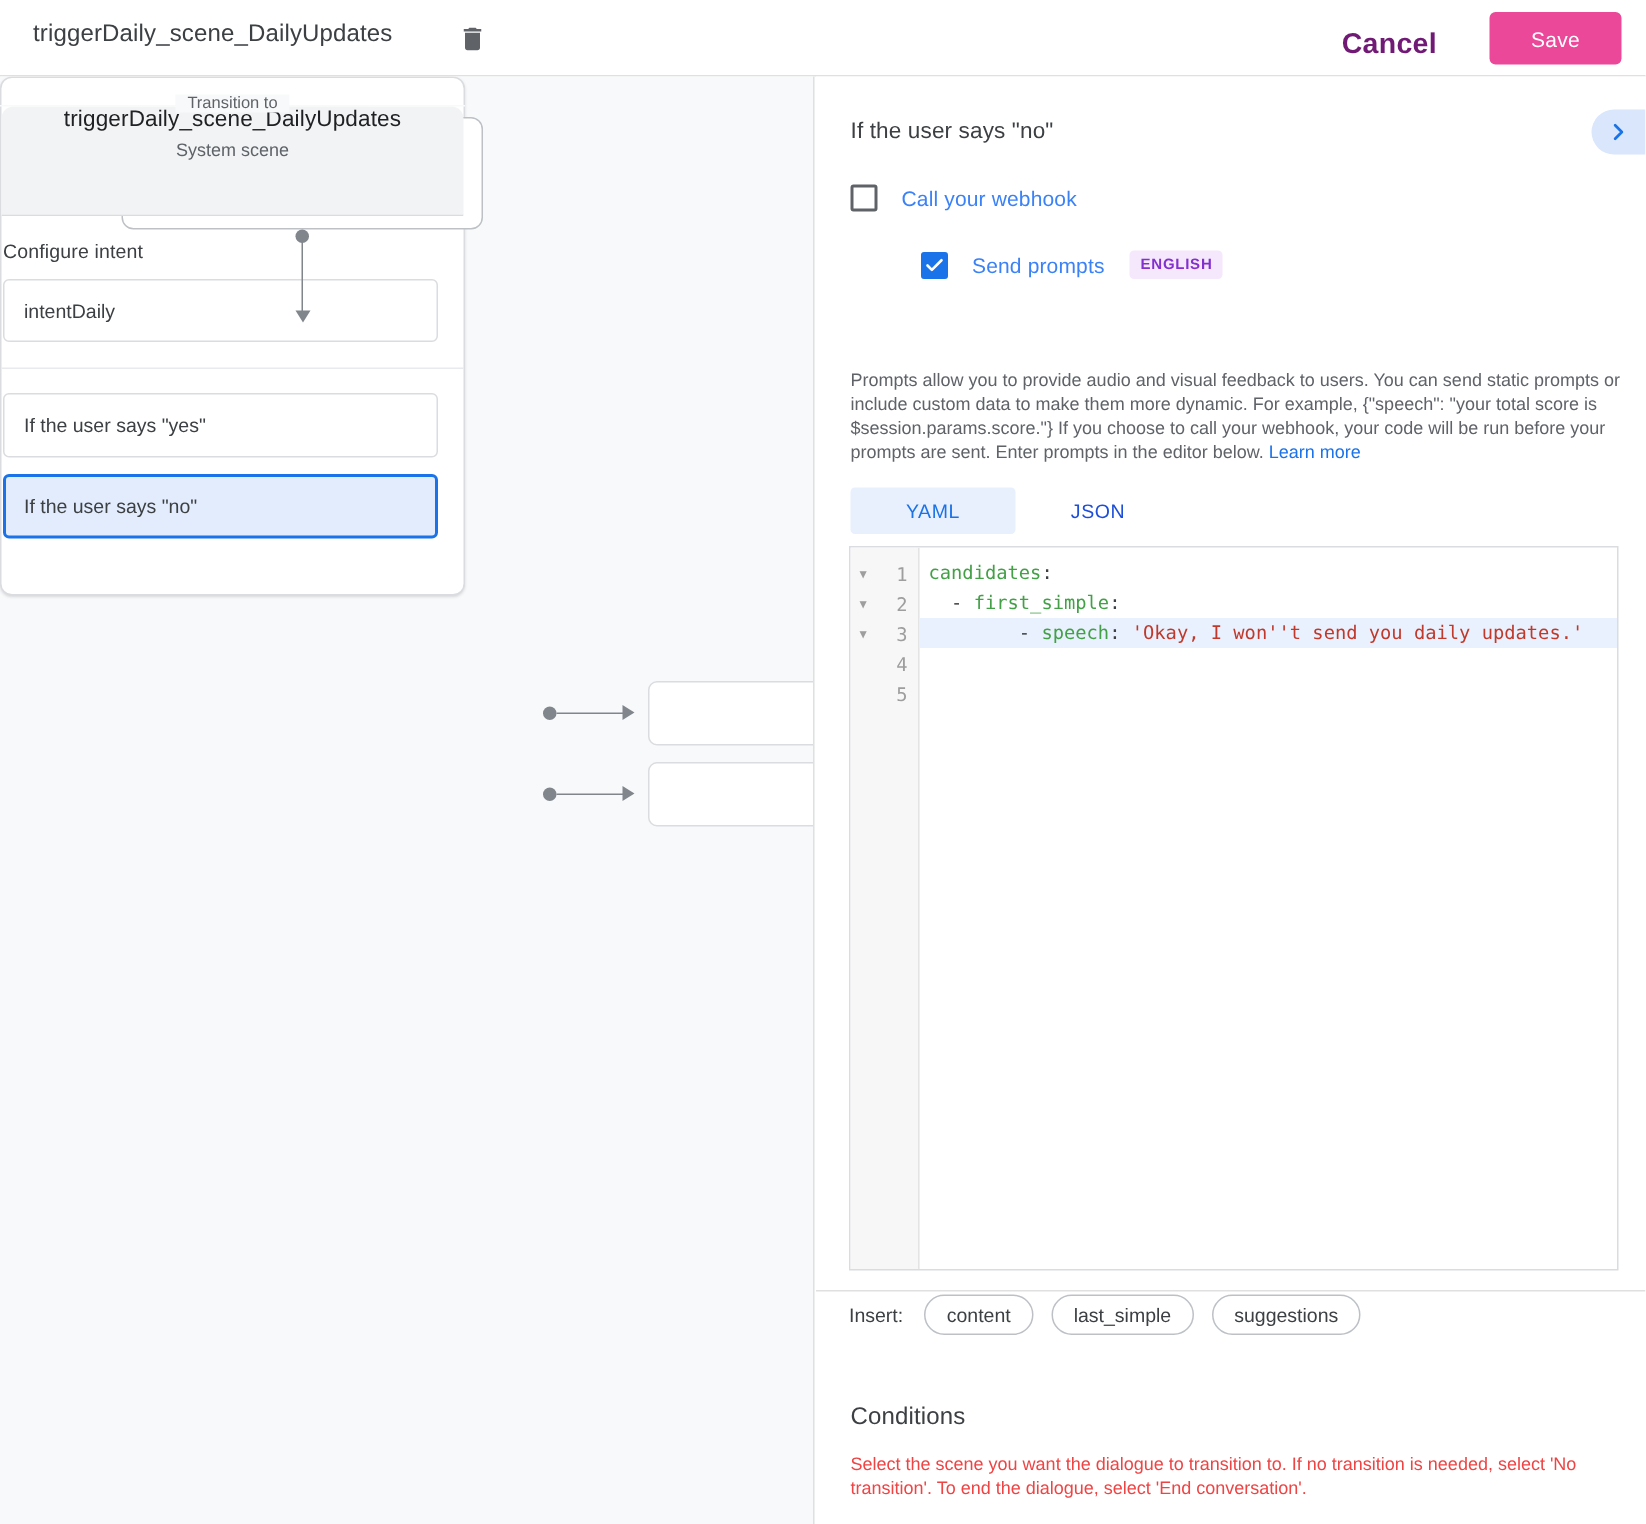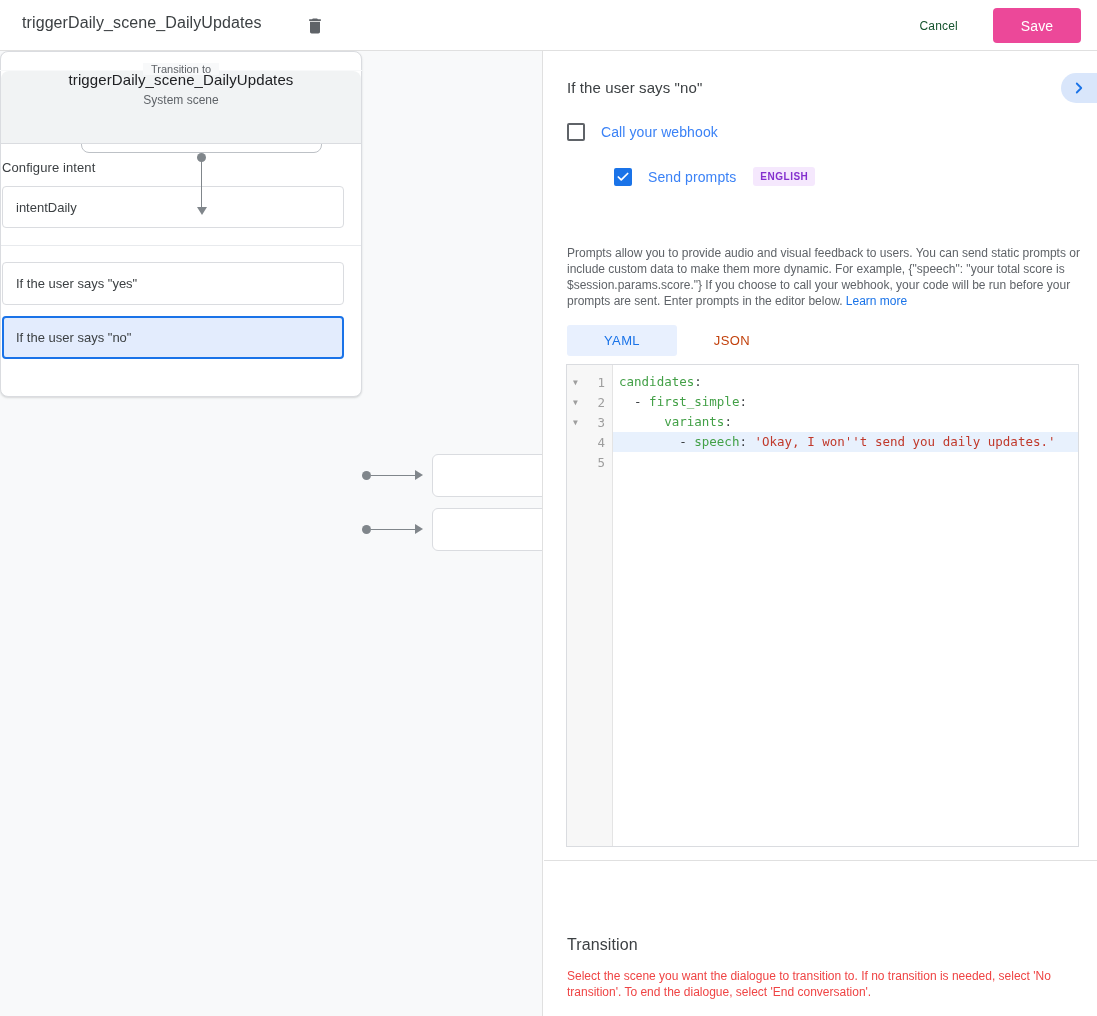--- a/index.html
+++ b/index.html
@@ -22,21 +22,21 @@
   .topbar-title {
     position: absolute; left: 22px; top: 14px;
     font-size: 16px; color: #3c4043; letter-spacing: .1px;
   }
   .delete-icon {
     position: absolute; left: 305px; top: 16px;
     width: 20px; height: 20px; cursor: pointer;
   }
   .cancel-btn {
     position: absolute; right: 129px; top: 13px;
-    font-size: 12px; color: #14532d; font-weight: 400;
+    font-size: 19px; color: #701a75; font-weight: 700;
     padding: 6px 10px; cursor: pointer; background: none;
     border: none; font-family: inherit; letter-spacing: .2px;
   }
   .save-btn {
     position: absolute; right: 16px; top: 8px;
     width: 88px; height: 35px; border-radius: 4px;
     background: #ec4899; color: #fff; border: none;
     font-size: 14px; font-weight: 500; font-family: inherit;
     cursor: pointer; letter-spacing: .2px;
   }
@@ -85,21 +85,21 @@
   }
   .arrow-down {
     position: absolute; width: 0; height: 0;
     border-left: 5px solid transparent;
     border-right: 5px solid transparent;
     border-top: 8px solid #80868b;
   }
 
   
   .node-to {
-    left: 21px; top: 174px; width: 362px; height: 346px;
+    left: 21px; top: 174px; width: 310px; height: 346px;
     background: #ffffff;
     border: 1px solid #dadce0;
     border-radius: 8px;
     box-shadow: 0 1px 2px rgba(60,64,67,.18);
   }
   .node-to-head {
     height: 73px; background: #f1f3f4;
     border-bottom: 1px solid #dadce0;
     border-radius: 8px 8px 0 0;
     position: relative;
@@ -197,21 +197,21 @@
   .desc a { color: #1a73e8; text-decoration: none; }
 
   
   .tabs {
     position: absolute; left: 23px; top: 274px;
     display: flex; gap: 0;
   }
   .tab {
     width: 110px; height: 31px; display: flex;
     align-items: center; justify-content: center;
-    font-size: 13px; color: #c2410c; cursor: pointer;
+    font-size: 13px; color: #1d4ed8; cursor: pointer;
     font-weight: 500; letter-spacing: .4px;
   }
   .tab.active { background: #e8f0fe; color: #1a73e8; border-radius: 3px; }
 
   
   .editor {
     position: absolute; left: 22px; top: 313px;
     width: 513px; height: 483px;
     border: 1px solid #dadce0; background: #fff;
     display: flex; overflow: hidden;
@@ -371,25 +371,30 @@
         <div class="gutter-row">
           <span class="gnum">4</span>
         </div>
         <div class="gutter-row">
           <span class="gnum">5</span>
         </div>
       </div>
     <div class="code" id="code">
         <div class="code-row"><span class="k">candidates</span><span class="p">:</span></div>
         <div class="code-row"><span class="p">  - </span><span class="k">first_simple</span><span class="p">:</span></div>
-        <div class="code-row"><span class="p">      </span><span class="k">variants</span><span class="p">:</span></div>
         <div class="code-row hl"><span class="p">        - </span><span class="k">speech</span><span class="p">: </span><span class="s">'Okay, I won''t send you daily updates.'</span></div>
         <div class="code-row">&nbsp;</div>
       </div>
   </div>
 
+  <div class="insert-row">
+    <span class="insert-label">Insert:</span>
+    <button class="chip">content</button>
+    <button class="chip">last_simple</button>
+    <button class="chip">suggestions</button>
+  </div>
 
   <div class="panel-divider"></div>
 
-  <div class="trans-title">Transition</div>
+  <div class="trans-title">Conditions</div>
   <div class="trans-desc">Select the scene you want the dialogue to transition to. If no transition is needed, select 'No transition'. To end the dialogue, select 'End conversation'.</div>
 
 </div>
 
 </body></html>

